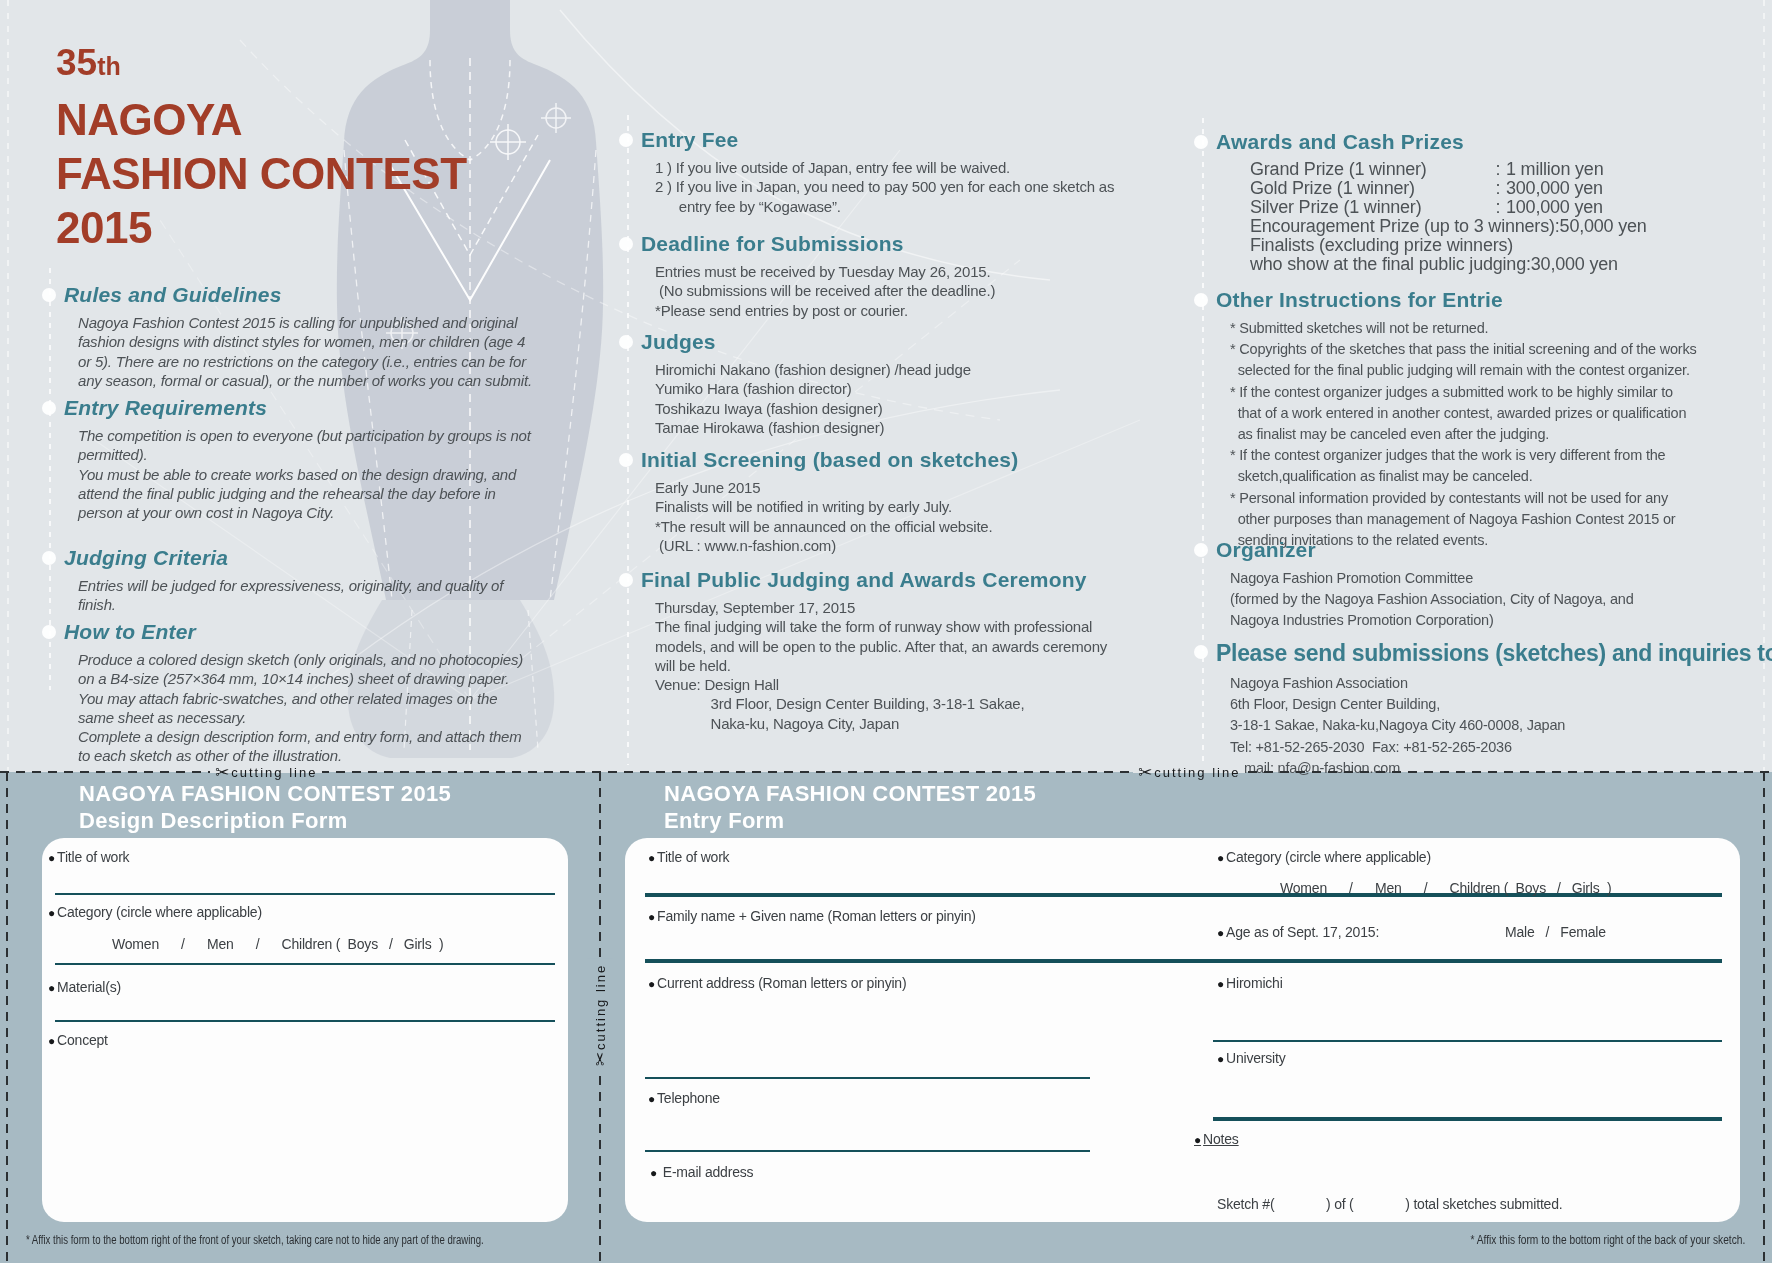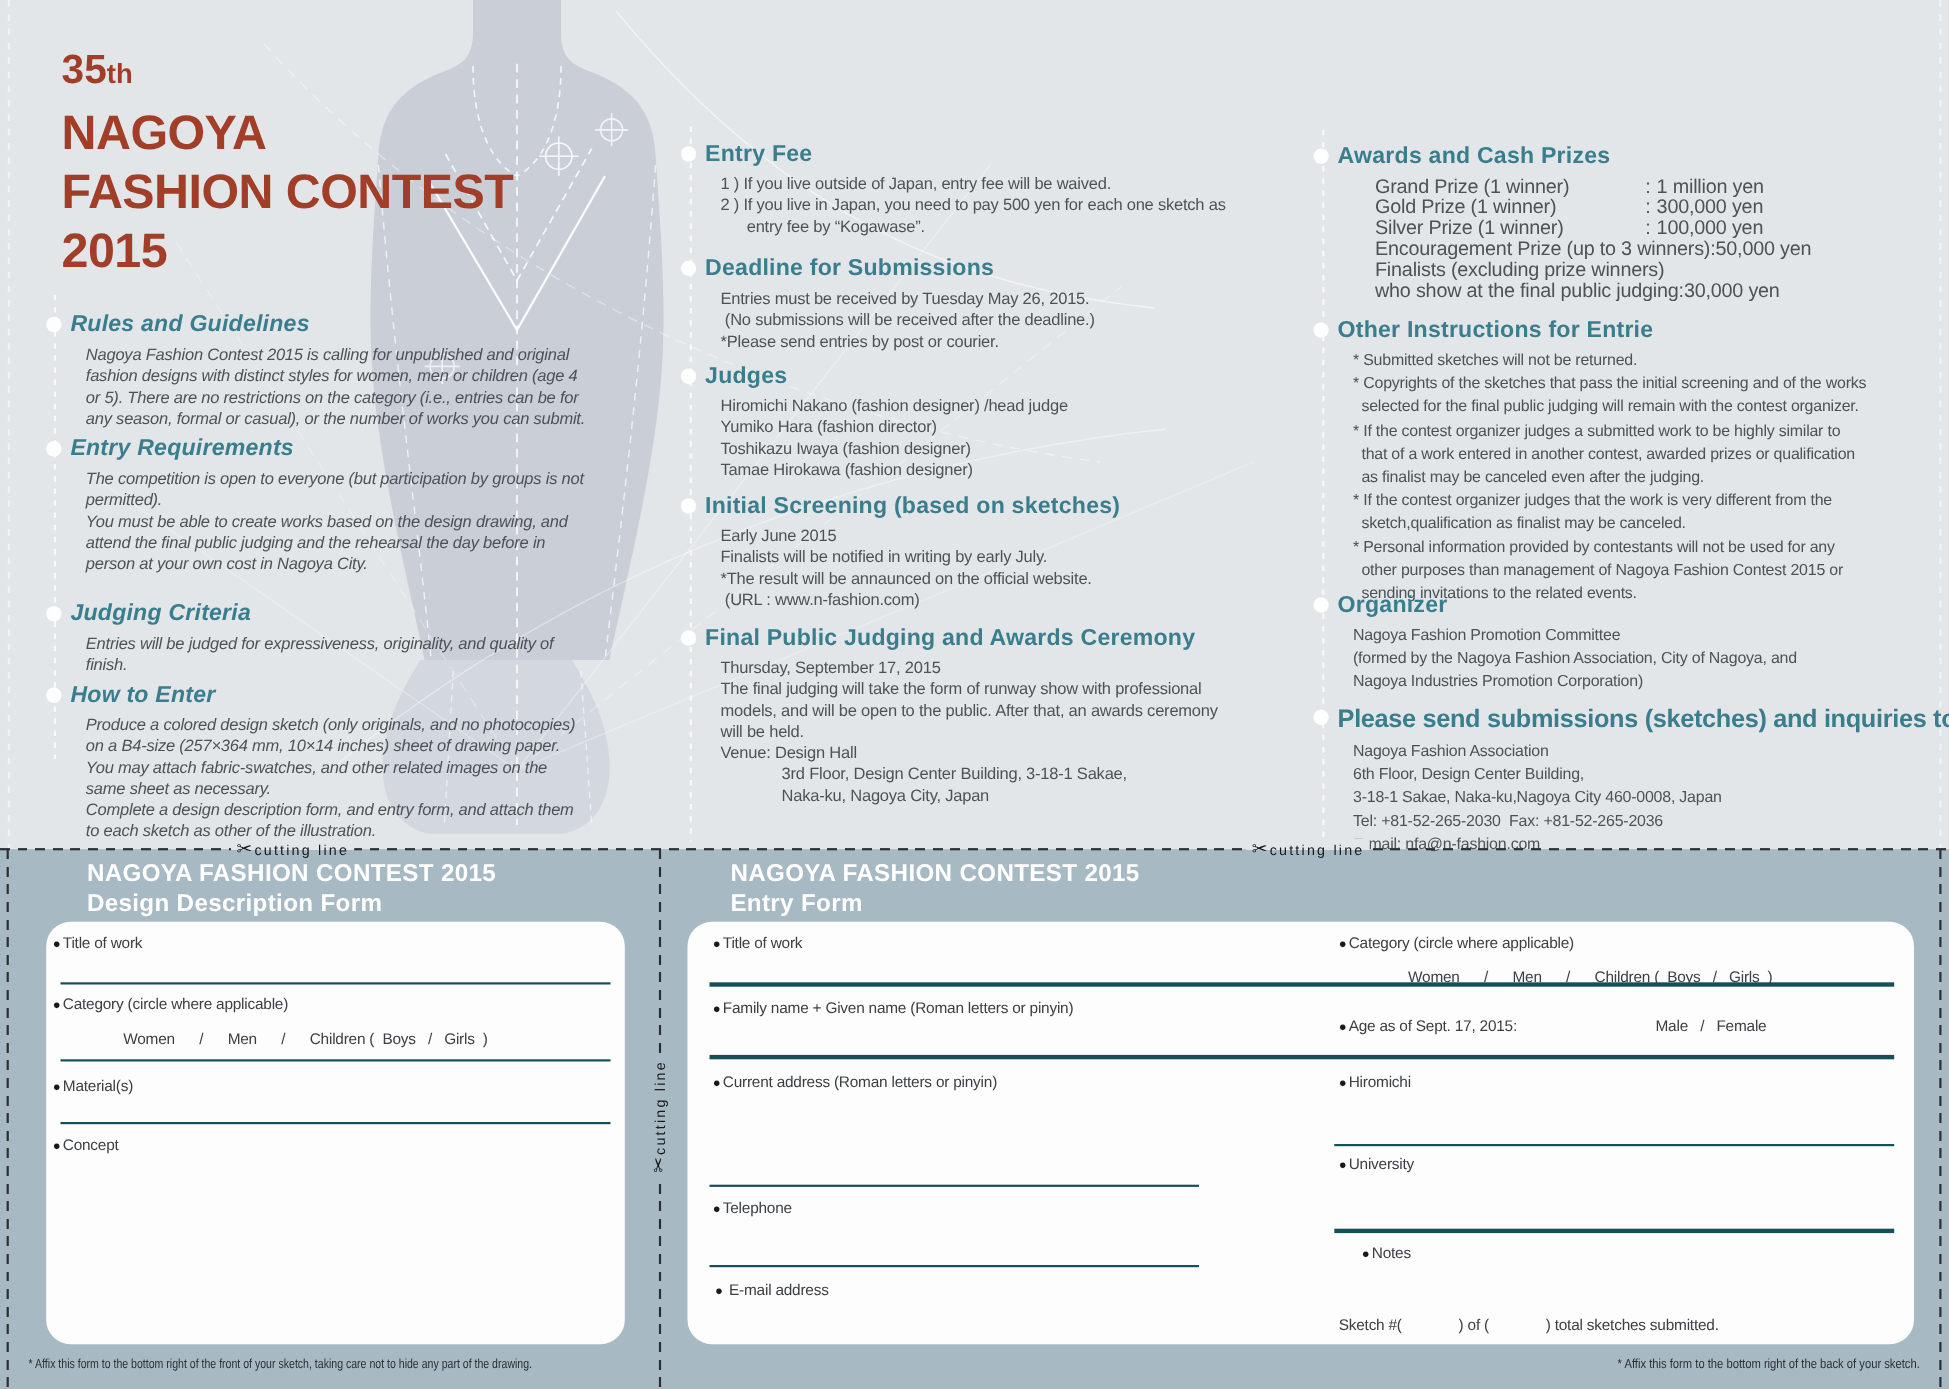--- a/index.html
+++ b/index.html
@@ -358,17 +358,17 @@
 
 <div class="field-label" style="left:1217px;top:924px;"><span class="dot">●</span><span>Age as of Sept. 17, 2015:</span></div>
 <div class="field-options" style="left:1505px;top:924px;">Male   /   Female</div>
 
 <div class="field-label" style="left:1217px;top:975px;"><span class="dot">●</span><span>Hiromichi</span></div>
 <div class="rule hairline" style="left:1213px;top:1040px;width:509px;"></div>
 
 <div class="field-label" style="left:1217px;top:1050px;"><span class="dot">●</span><span>University</span></div>
 <div class="rule thick" style="left:1213px;top:1117px;width:509px;"></div>
 
-<div class="field-label" style="left:1238px;top:1131px;"><span class="dot">●</span><span>Notes</span></div>
+<div class="field-label" style="left:1194px;top:1131px;text-decoration:underline;"><span class="dot">●</span><span>Notes</span></div>
 
 <div class="field-label" style="left:1217px;top:1196px;"><span>Sketch #(              ) of (              ) total sketches submitted.</span></div>
 
 <div class="footnote" id="footnote-right">* Affix this form to the bottom right of the back of your sketch.</div>
 
 </body></html>

